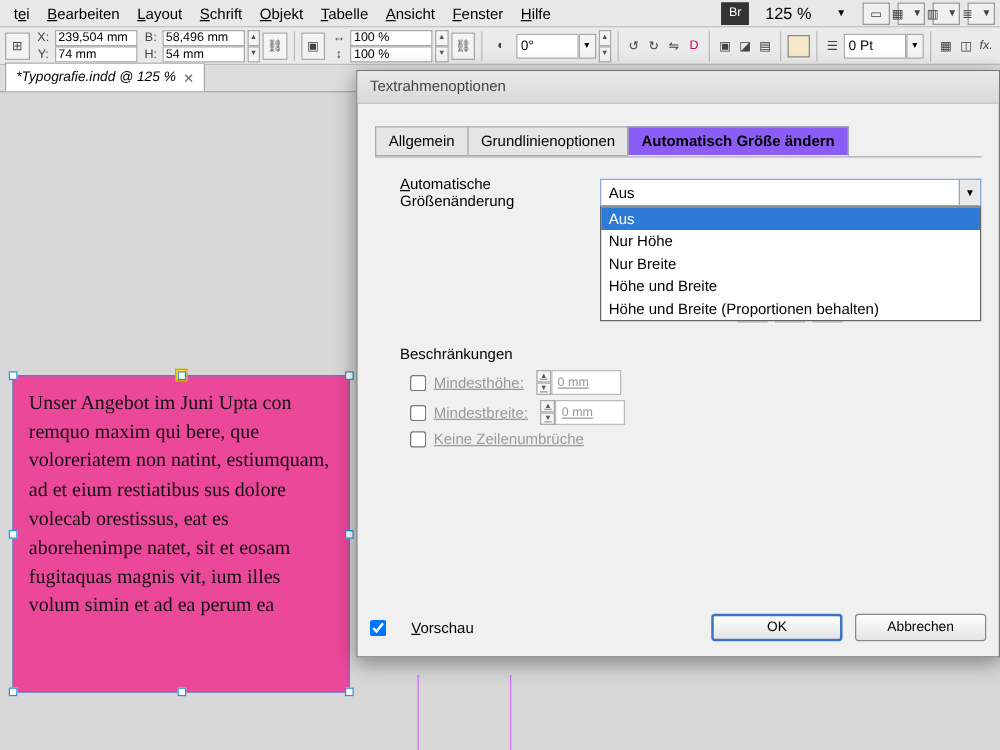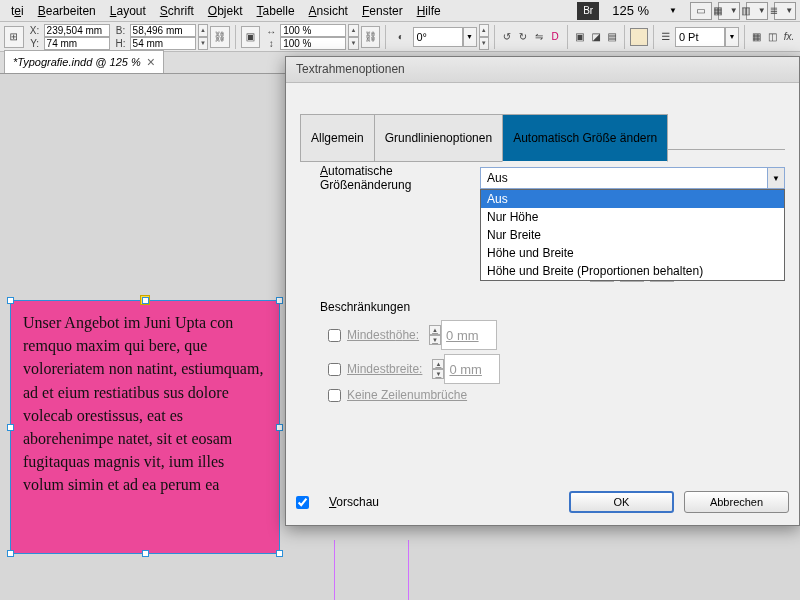--- a/index.html
+++ b/index.html
@@ -49,38 +49,38 @@
 
 
 .vguide{position:absolute; width:0; border-left:1px solid #d070ff; bottom:0;}
 .g1{left:334px; height:60px;} .g2{left:408px; height:60px;}
 
 
 .dialog { position:absolute; left:285px; top:56px; width:515px; height:470px; background:#f0f0f0; border:1px solid #7a7a7a; box-shadow:0 4px 16px rgba(0,0,0,0.4);}
 .dlg-title { height:26px; background:linear-gradient(#e9e9e9,#d9d9d9); border-bottom:1px solid #bbb; padding:5px 10px; font-size:12px; color:#444;}
 .dlg-body { padding:18px 14px 0 14px;}
 .tabstrip { display:flex; border-bottom:1px solid #aaa; margin-bottom:14px;}
-.tab { padding:16px 10px; border:1px solid #aaa; background:#e6e6e6; margin-right:-1px; position:relative; top:13px; font-size:12px;}
-.tab.active { background:#0369a1; border-bottom-color:#f0f0f0; font-weight:normal;}
+.tab { padding:4px 10px; border:1px solid #aaa; background:#e6e6e6; margin-right:-1px; position:relative; top:0; font-size:12px;}
+.tab.active { background:#8b5cf6; border-bottom-color:#f0f0f0; font-weight:bold;}
 .form-row { display:flex; align-items:center; margin:6px 0 6px 20px;}
 .form-row .flab { width:160px; font-size:12px;}
 .dd { position:relative; flex:1;}
 .dd .dd-box { height:22px; border:1px solid #8aa9d6; background:#fff; display:flex; align-items:center; padding:0 6px; font-size:12px;}
 .dd .dd-btn { position:absolute; right:0; top:0; width:18px; height:22px; background:#e9e9e9; border:1px solid #8aa9d6; display:flex; align-items:center; justify-content:center; font-size:8px;}
 .dd-list { position:absolute; left:0; right:0; top:22px; background:#fff; border:1px solid #666; z-index:10;}
 .dd-list div { padding:2px 6px; font-size:12px;}
 .dd-list div.sel { background:#2d7bd7; color:#fff;}
 .arrowgrid { display:flex; gap:6px; margin-left:290px; margin-top:68px;}
 .ag-btn { width:24px; height:22px; border:1px solid #aaa; background:#fafafa; display:flex; align-items:center; justify-content:center; font-size:11px; color:#555;}
 .section-label { margin:18px 0 6px 20px; font-size:12px;}
 .chk-row { display:flex; align-items:center; margin:4px 0 4px 28px; gap:6px; font-size:12px; color:#999;text-decoration:underline;}
 .chk-row input[type=checkbox]{width:13px;height:13px;}
 .chk-row .num-input{display:flex;align-items:center;margin-left:4px;}
 .chk-row .num-input .spin{height:20px;}
-.chk-row .num-input input{width:56px;height:30px;border:1px solid #bbb;font-size:13px;padding:0 4px;color:#999;}
+.chk-row .num-input input{width:56px;height:20px;border:1px solid #bbb;font-size:10px;padding:0 4px;color:#999;}
 .dlg-footer { position:absolute; left:10px; right:10px; bottom:12px; display:flex; align-items:center;}
 .dlg-footer .preview { display:flex; align-items:center; gap:20px; font-size:12px;}
 .dlg-footer .btns { margin-left:auto; display:flex; gap:10px;}
 .btn { width:105px; height:22px; border:1px solid #888; background:linear-gradient(#fff,#e4e4e4); border-radius:3px; font-size:11px; display:flex; align-items:center; justify-content:center;}
 .btn.primary{border:2px solid #3b74c7;}
 </style>
 </head>
 <body>
 
 <div class="menubar">

